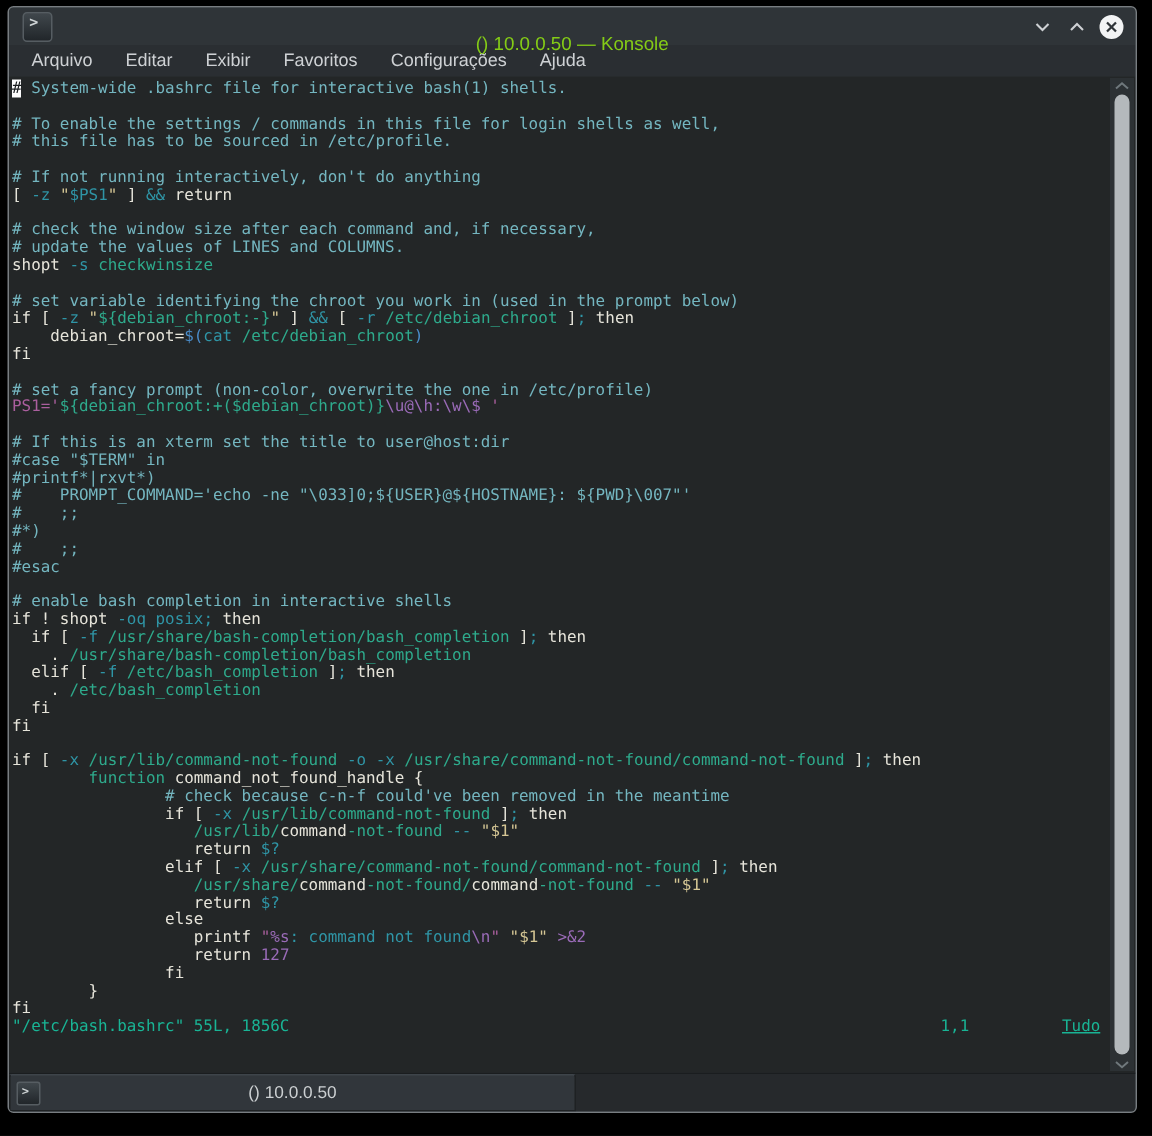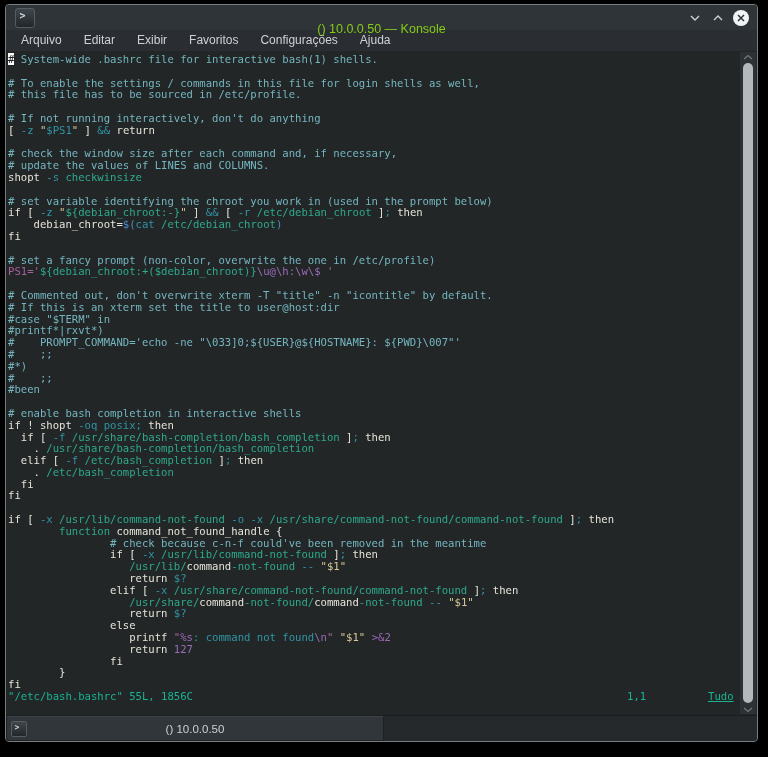--- a/index.html
+++ b/index.html
@@ -113,29 +113,28 @@
         <div class="tline"><span style="color: rgb(230, 228, 218);">shopt </span><span style="color: rgb(47, 149, 166);">-s</span><span style="color: rgb(230, 228, 218);"> </span><span style="color: rgb(46, 170, 140);">checkwinsize</span></div>
         <div class="tline"> </div>
         <div class="tline"><span style="color: rgb(116, 182, 192);"># set variable identifying the chroot you work in (used in the prompt below)</span></div>
         <div class="tline"><span style="color: rgb(230, 228, 218);">if [ </span><span style="color: rgb(47, 149, 166);">-z</span><span style="color: rgb(230, 228, 218);"> </span><span style="color: rgb(214, 199, 149);">"</span><span style="color: rgb(46, 170, 140);">${debian_chroot:-}</span><span style="color: rgb(214, 199, 149);">"</span><span style="color: rgb(230, 228, 218);"> ] </span><span style="color: rgb(47, 149, 166);">&amp;&amp;</span><span style="color: rgb(230, 228, 218);"> [ </span><span style="color: rgb(47, 149, 166);">-r</span><span style="color: rgb(230, 228, 218);"> </span><span style="color: rgb(46, 170, 140);">/etc/debian_chroot</span><span style="color: rgb(230, 228, 218);"> ]</span><span style="color: rgb(47, 149, 166);">;</span><span style="color: rgb(230, 228, 218);"> then</span></div>
         <div class="tline"><span style="color: rgb(230, 228, 218);">    debian_chroot=</span><span style="color: rgb(74, 140, 201);">$(</span><span style="color: rgb(47, 149, 166);">cat </span><span style="color: rgb(46, 170, 140);">/etc/debian_chroot</span><span style="color: rgb(74, 140, 201);">)</span></div>
         <div class="tline"><span style="color: rgb(230, 228, 218);">fi</span></div>
         <div class="tline"> </div>
         <div class="tline"><span style="color: rgb(116, 182, 192);"># set a fancy prompt (non-color, overwrite the one in /etc/profile)</span></div>
         <div class="tline"><span style="color: rgb(170, 95, 158);">PS1='</span><span style="color: rgb(46, 170, 140);">${debian_chroot:+($debian_chroot)}</span><span style="color: rgb(154, 107, 184);">\u@\h:\w\$</span><span style="color: rgb(170, 95, 158);"> '</span></div>
         <div class="tline"> </div>
-        <div class="tline"><span style="color: rgb(116, 182, 192);"># Commented out, don't overwrite xterm -T "title" -n "icontitle" by default.</span></div>
         <div class="tline"><span style="color: rgb(116, 182, 192);"># If this is an xterm set the title to user@host:dir</span></div>
         <div class="tline"><span style="color: rgb(116, 182, 192);">#case "$TERM" in</span></div>
         <div class="tline"><span style="color: rgb(116, 182, 192);">#printf*|rxvt*)</span></div>
         <div class="tline"><span style="color: rgb(116, 182, 192);">#    PROMPT_COMMAND='echo -ne "\033]0;${USER}@${HOSTNAME}: ${PWD}\007"'</span></div>
         <div class="tline"><span style="color: rgb(116, 182, 192);">#    ;;</span></div>
         <div class="tline"><span style="color: rgb(116, 182, 192);">#*)</span></div>
         <div class="tline"><span style="color: rgb(116, 182, 192);">#    ;;</span></div>
-        <div class="tline"><span style="color: rgb(116, 182, 192);">#been</span></div>
+        <div class="tline"><span style="color: rgb(116, 182, 192);">#esac</span></div>
         <div class="tline"> </div>
         <div class="tline"><span style="color: rgb(116, 182, 192);"># enable bash completion in interactive shells</span></div>
         <div class="tline"><span style="color: rgb(230, 228, 218);">if ! shopt </span><span style="color: rgb(47, 149, 166);">-oq</span><span style="color: rgb(230, 228, 218);"> </span><span style="color: rgb(47, 149, 166);">posix</span><span style="color: rgb(47, 149, 166);">;</span><span style="color: rgb(230, 228, 218);"> then</span></div>
         <div class="tline"><span style="color: rgb(230, 228, 218);">  if [ </span><span style="color: rgb(47, 149, 166);">-f</span><span style="color: rgb(230, 228, 218);"> </span><span style="color: rgb(46, 170, 140);">/usr/share/bash-completion/bash_completion</span><span style="color: rgb(230, 228, 218);"> ]</span><span style="color: rgb(47, 149, 166);">;</span><span style="color: rgb(230, 228, 218);"> then</span></div>
         <div class="tline"><span style="color: rgb(230, 228, 218);">    . </span><span style="color: rgb(46, 170, 140);">/usr/share/bash-completion/bash_completion</span></div>
         <div class="tline"><span style="color: rgb(230, 228, 218);">  elif [ </span><span style="color: rgb(47, 149, 166);">-f</span><span style="color: rgb(230, 228, 218);"> </span><span style="color: rgb(46, 170, 140);">/etc/bash_completion</span><span style="color: rgb(230, 228, 218);"> ]</span><span style="color: rgb(47, 149, 166);">;</span><span style="color: rgb(230, 228, 218);"> then</span></div>
         <div class="tline"><span style="color: rgb(230, 228, 218);">    . </span><span style="color: rgb(46, 170, 140);">/etc/bash_completion</span></div>
         <div class="tline"><span style="color: rgb(230, 228, 218);">  fi</span></div>
         <div class="tline"><span style="color: rgb(230, 228, 218);">fi</span></div>
         <div class="tline"> </div>

